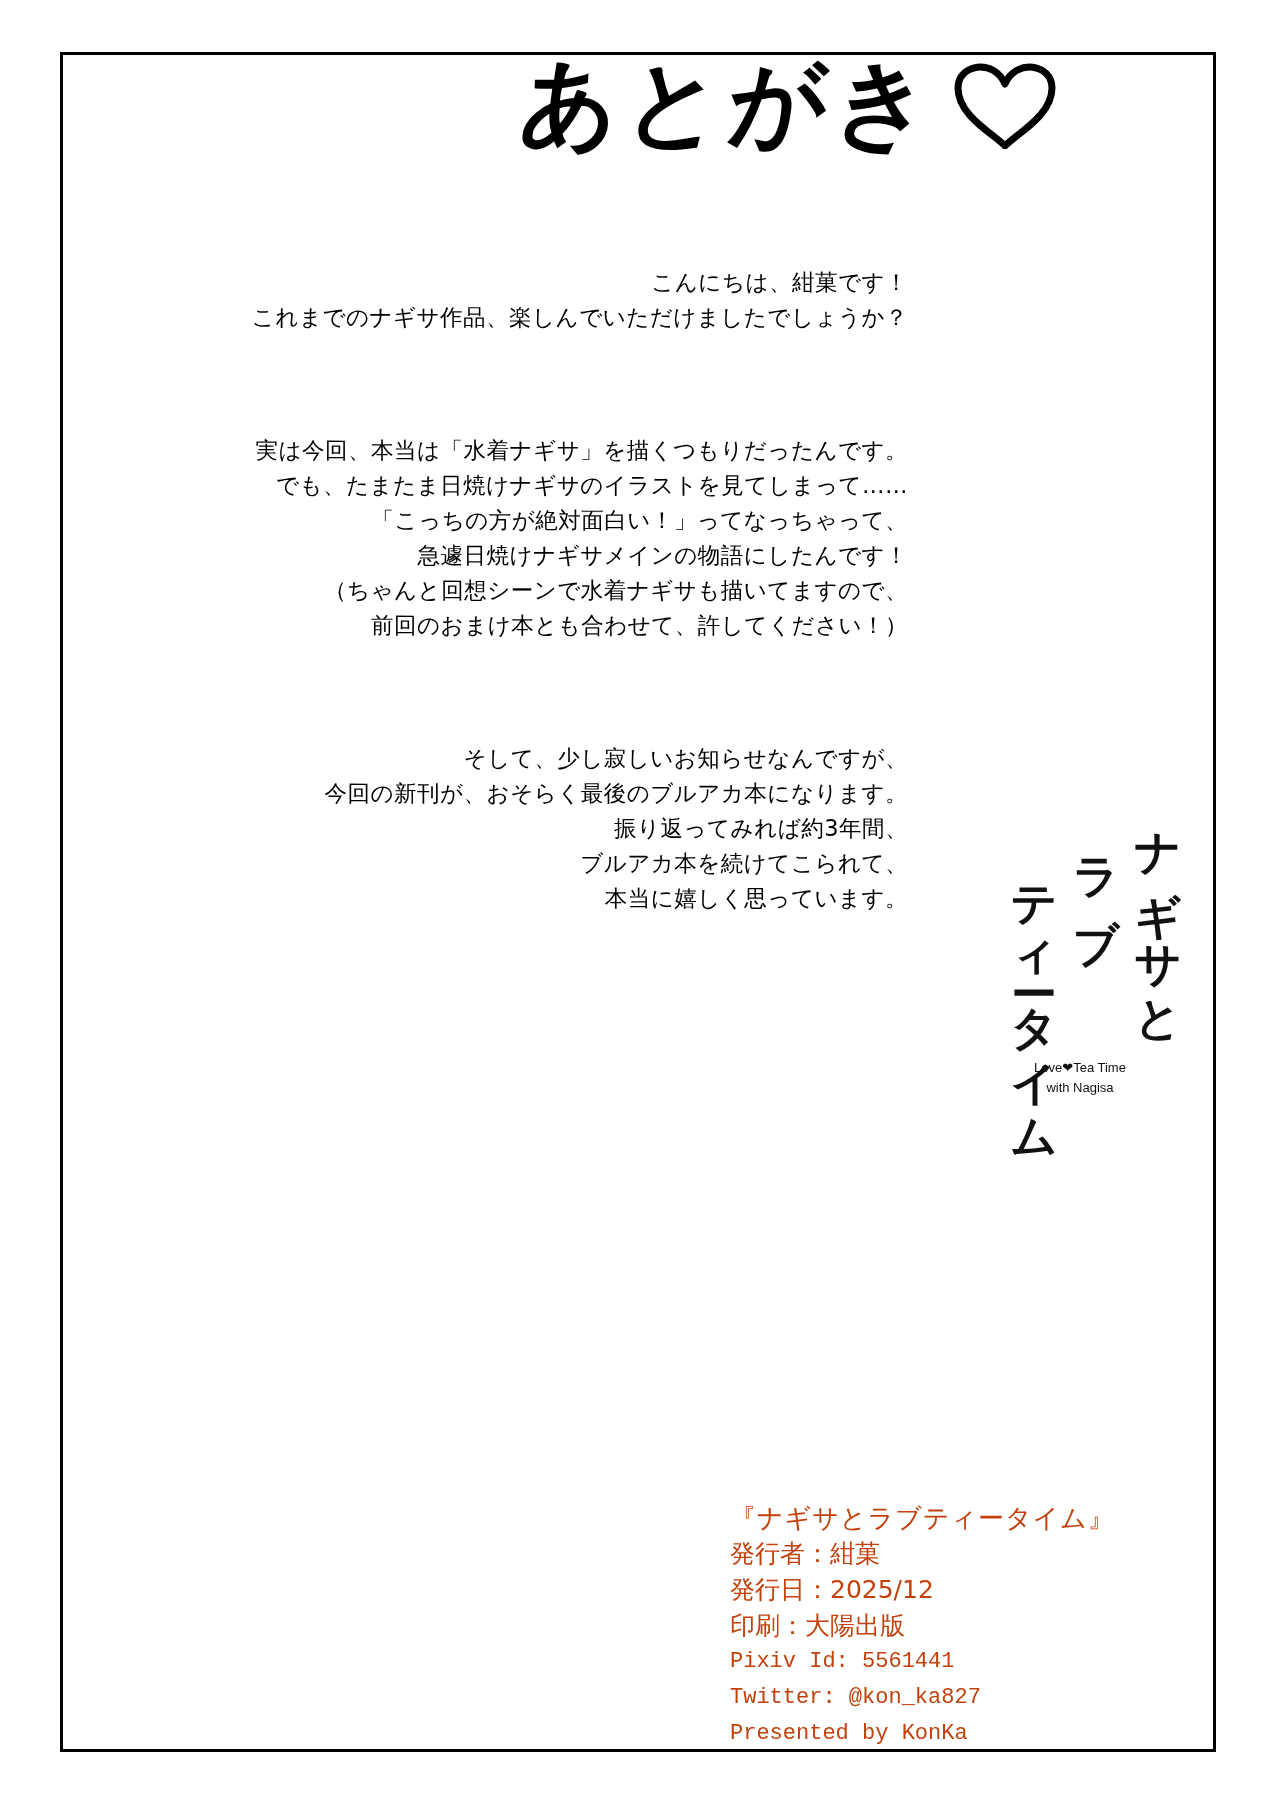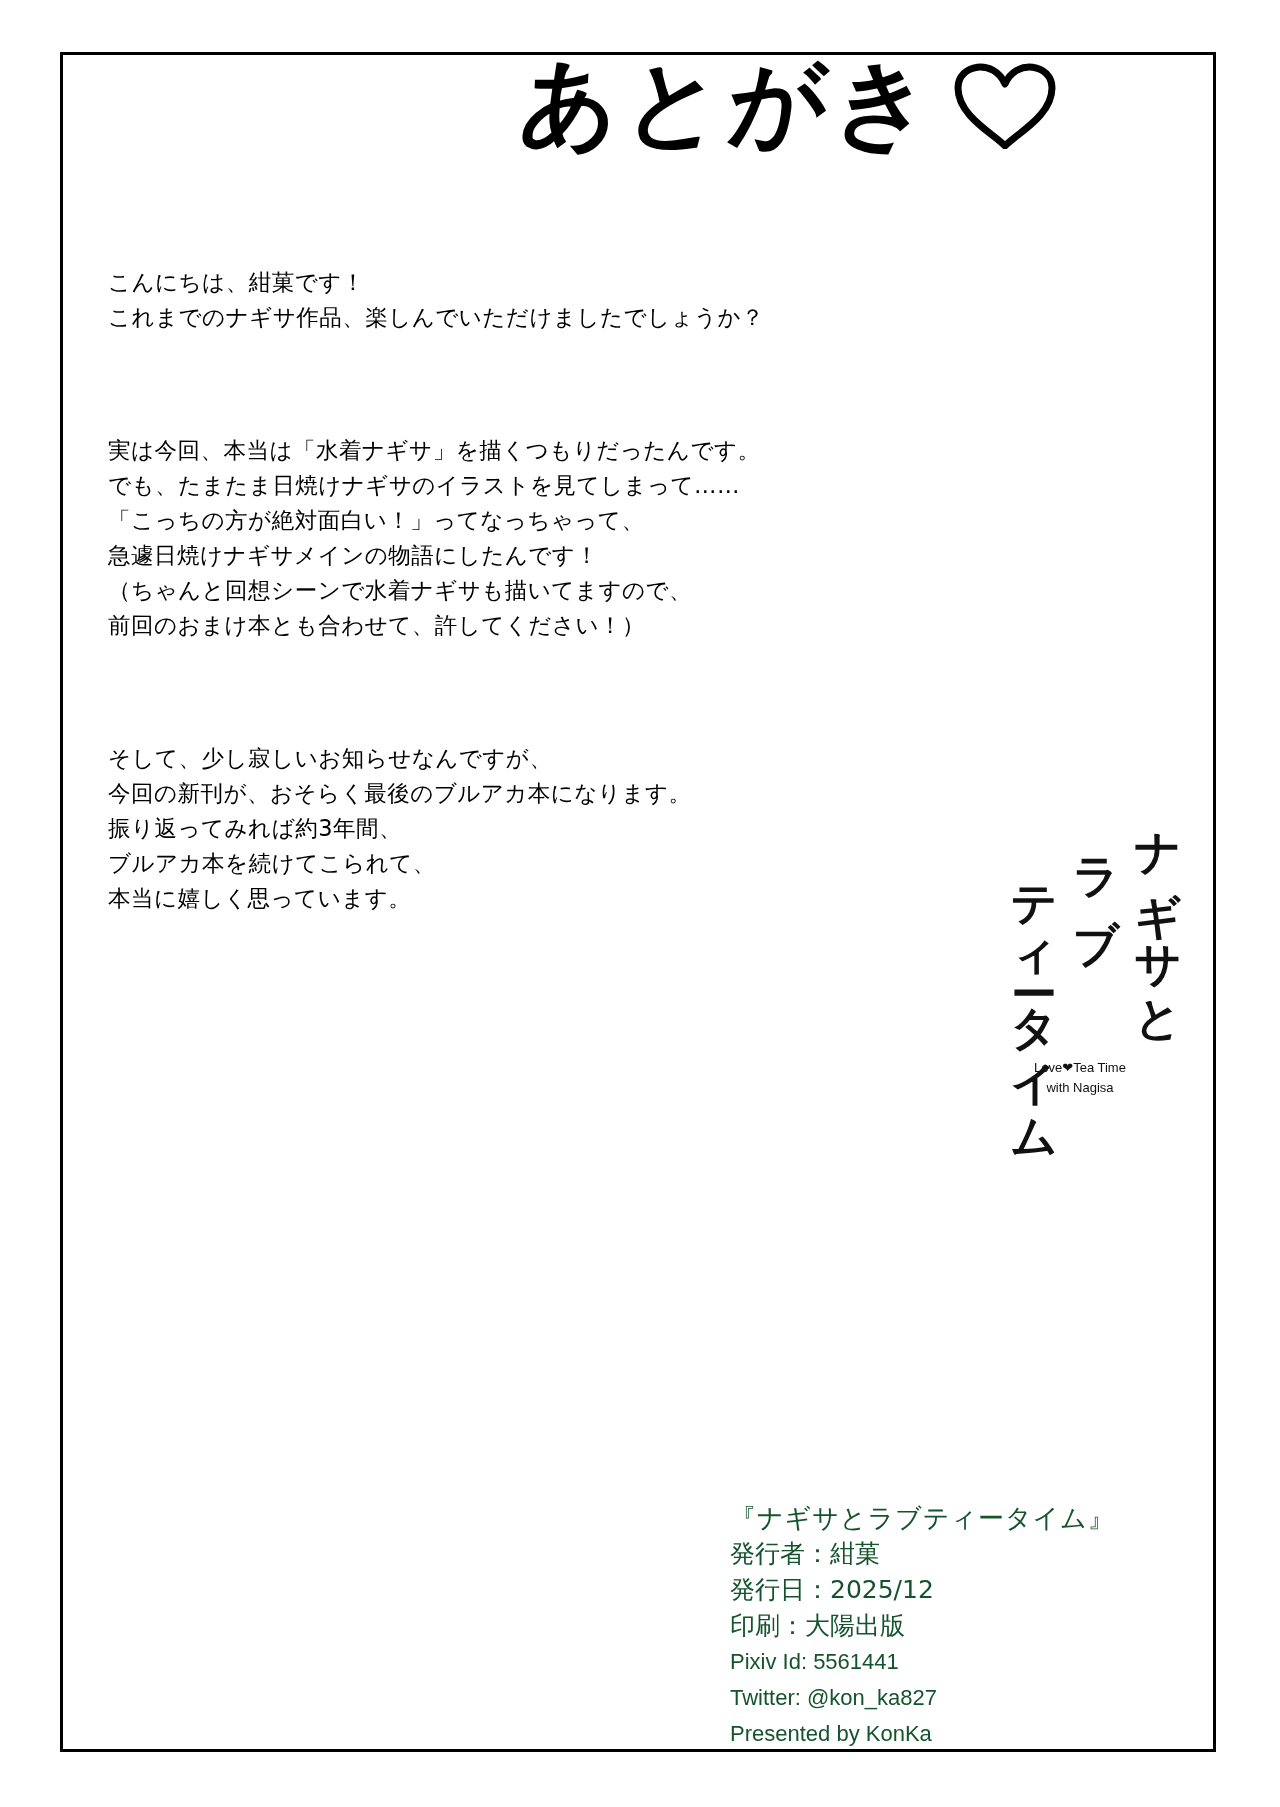--- a/index.html
+++ b/index.html
@@ -64,21 +64,21 @@
     left: 108px;
     top: 195px;
     width: 800px;
     font-family: "DejaVu Sans", sans-serif;
     font-size: 22.5px;
     line-height: 35px;
     color: #000;
     white-space: pre-wrap;
     letter-spacing: 0.5px;
   }
-  .para { margin: 0 0 28px 0; white-space: pre-wrap; }
+  .para { margin: 0 0 28px 0; white-space: pre-wrap; text-align: right; }
   
   .vertical-title {
     position: absolute;
     right: 95px;
     top: 800px;
     width: 230px;
     height: 480px;
   }
   .vt-col {
     position: absolute;
@@ -107,24 +107,24 @@
   }
   
   .colophon {
     position: absolute;
     left: 730px;
     top: 1500px;
     width: 420px;
     font-family: "DejaVu Sans", sans-serif;
     font-size: 25px;
     line-height: 36px;
-    color: #14532d;
+    color: #c2410c;
   }
   .colophon .mono {
-    font-family: Liberation Sans, sans-serif;
+    font-family: Liberation Mono, monospace;
     font-size: 22px;
     line-height: 36px;
     letter-spacing: 0px;
   }
   .colophon .booktitle {
     font-size: 26px;
     letter-spacing: 1px;
   }
 </style>
 </head>

